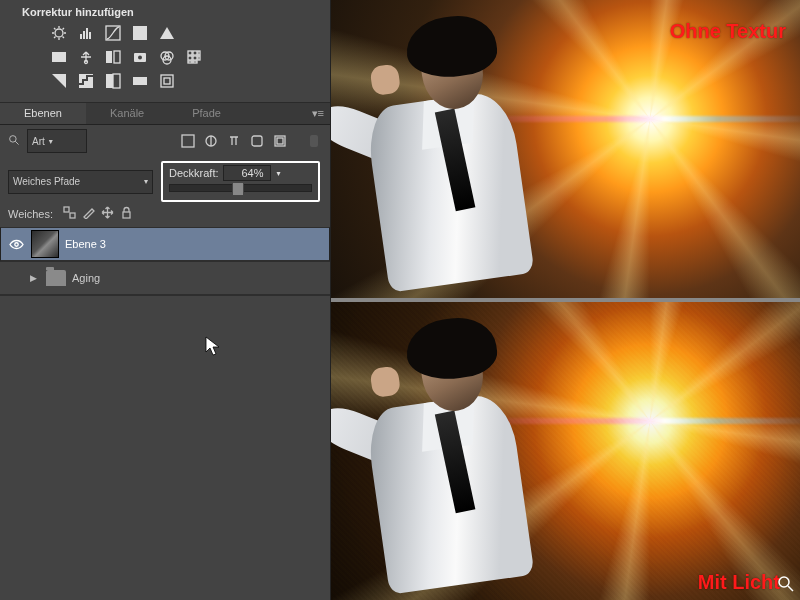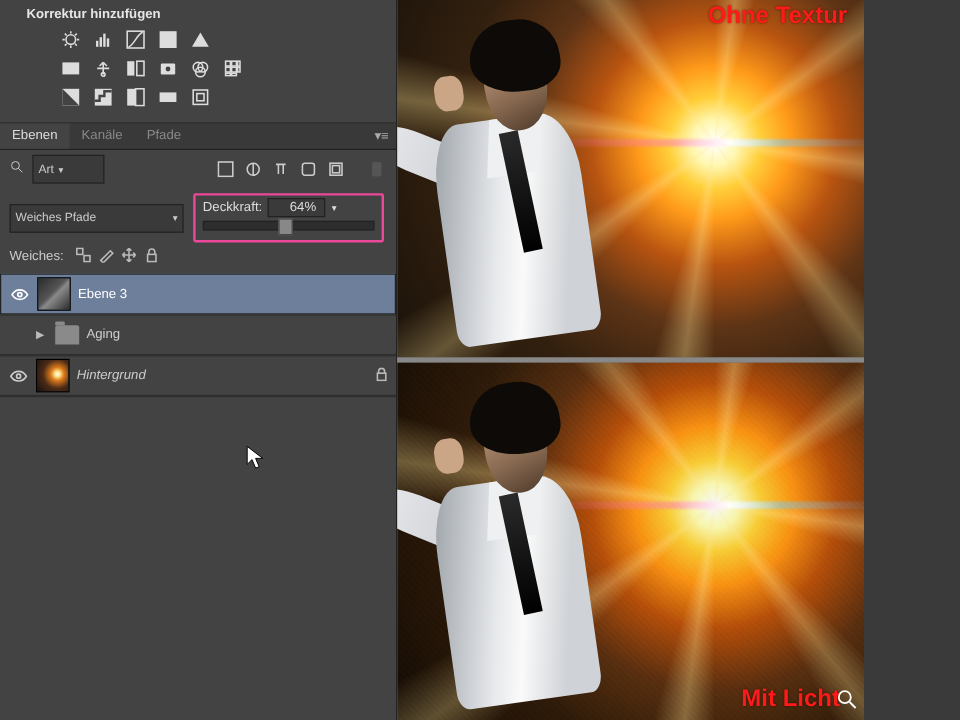--- a/index.html
+++ b/index.html
@@ -1,41 +1,41 @@
 <!DOCTYPE html>
 <html><head>
 <meta charset="utf-8">
 <style>
   html,body{margin:0;padding:0;width:800px;height:600px;overflow:hidden;background:#3a3a3a;font-family:"Segoe UI",Arial,sans-serif;font-size:11px;color:#ccc}
-  .app{display:flex;width:720px;height:600px}
+  .app{display:flex;width:800px;height:600px}
   
   .panel{width:330px;height:600px;background:#434343;display:flex;flex-direction:column;border-right:1px solid #222}
   .corr{background:#434343;padding:4px 8px 6px 8px;border-bottom:1px solid #2a2a2a}
   .corr-title{font-weight:bold;color:#e6e6e6;font-size:11px;margin:2px 0 6px 14px}
   .iconbar{display:flex;gap:9px;margin-left:42px;margin-bottom:6px}
   .iconbar span{width:18px;height:18px;display:flex;align-items:center;justify-content:center;color:#ddd;font-size:14px}
   .iconbar svg{width:16px;height:16px;fill:none;stroke:#ddd;stroke-width:1.3}
   .iconbar .fill svg{fill:#ddd;stroke:none}
   
   .tabs{display:flex;background:#393939;border-bottom:1px solid #222;font-size:11px}
-  .tab{padding:4px 10px;color:#888;cursor:default}
+  .tab{padding:4px 24px;color:#888;cursor:default}
   .tab.active{background:#434343;color:#ddd}
   .tabs-spacer{flex:1}
   .menu-icon{padding:4px 6px;color:#aaa}
   
   .tool-row1{display:flex;align-items:center;gap:6px;padding:4px 8px}
   .sel{background:#3a3a3a;border:1px solid #222;color:#ccc;padding:2px 4px;font-size:10px;height:18px;display:flex;align-items:center}
   .sel .caret{margin-left:4px;font-size:8px}
   .mini-icons{display:flex;gap:7px;margin-left:auto}
   .mini-icons span{width:16px;height:16px;display:flex;align-items:center;justify-content:center}
   .mini-icons svg{width:14px;height:14px;fill:none;stroke:#ccc;stroke-width:1.3}
   
   .blend-row{display:flex;align-items:center;padding:4px 8px 0 8px;gap:8px}
   .blend-sel{flex:0 0 135px}
-  .opac-box{position:relative;border:2px solid #ec4899;border-radius:2px;padding:2px 6px 8px 6px;flex:1;margin-right:2px}
+  .opac-box{position:relative;border:2px solid #ffffff;border-radius:2px;padding:2px 6px 8px 6px;flex:1;margin-right:2px}
   .opac-top{display:flex;align-items:center;gap:4px;font-size:11px;color:#ddd}
   .opac-val{background:#3a3a3a;border:1px solid #222;padding:1px 6px;min-width:34px;text-align:right}
   .opac-caret{font-size:8px;margin-left:2px}
   .slider{position:relative;height:6px;background:#2d2d2d;margin-top:3px;border:1px solid #222}
   .slider .thumb{position:absolute;top:-3px;width:10px;height:12px;background:#888;border:1px solid #444;transform:translateX(-50%)}
   
   .lock-row{display:flex;align-items:center;gap:6px;padding:4px 8px 6px 8px;font-size:11px}
   .lock-row .icons{display:flex;gap:6px;margin-left:4px}
   .lock-row .icons span svg{width:13px;height:13px;fill:none;stroke:#bbb;stroke-width:1.3}
   
@@ -78,21 +78,21 @@
   
   .fig{position:absolute;left:0;top:0;width:60%;height:100%;transform:rotate(-8deg) translate(-4%,2%)}
   .torso{position:absolute;left:18%;top:30%;width:52%;height:62%;background:linear-gradient(100deg,#9aa0a6 0%,#e7e9ec 40%,#fafafa 55%,#cfd2d6 80%);border-radius:20% 25% 8% 8%/30% 30% 8% 8%}
   .collar{position:absolute;left:38%;top:30%;width:18%;height:16%;background:#eef0f2;transform:skewX(-10deg)}
   .tie{position:absolute;left:44%;top:34%;width:7%;height:34%;background:linear-gradient(180deg,#2a2a2a,#000);transform:rotate(-4deg)}
   .head{position:absolute;left:40%;top:8%;width:22%;height:26%;background:linear-gradient(160deg,#c9a98b 0%,#8a6b52 60%,#4e3a2b 100%);border-radius:45% 45% 48% 48%}
   .hair{position:absolute;left:36%;top:3%;width:32%;height:20%;background:#0d0a08;border-radius:50% 50% 40% 60%/60% 60% 40% 50%}
   .arm{position:absolute;left:12%;top:22%;width:14%;height:34%;background:linear-gradient(180deg,#e5e7ea,#c9ccd0);border-radius:30%;transform:rotate(-60deg)}
   .hand{position:absolute;left:22%;top:16%;width:10%;height:10%;background:#caa586;border-radius:40%}
   .label{position:absolute;color:#ff1a1a;font-weight:600;font-size:20px;text-shadow:0 0 2px rgba(0,0,0,0.5)}
-  .label.tr{top:2px;right:14px}
+  .label.tr{top:20px;right:14px}
   .label.br{bottom:6px;right:20px}
   .zoom-cur{position:absolute;right:6px;bottom:6px}
   .zoom-cur svg{width:16px;height:16px}
 </style>
 </head>
 <body>
 
 <div class="app">
 
   <div class="panel">
@@ -310,34 +310,20 @@
           </span>
         <div class="thumb-img thumb-tex"></div>
         <span class="lname">Ebene 3</span>
       </div>
       <div class="layer">
         <span class="eye" style="opacity:.15"></span>
         <span class="arrow">▶</span>
         <div class="folder"></div>
         <span class="lname">Aging</span>
       </div>
-      <div class="layer">
-        <span class="eye">
-            <svg viewBox="0 0 15 15">
-              <path d="M1 7.5s2.5-4 6.5-4 6.5 4 6.5 4-2.5 4-6.5 4S1 7.5 1 7.5z"></path>
-              <circle cx="7.5" cy="7.5" r="1.7"></circle>
-            </svg>
-          </span>
-        <div class="thumb-img thumb-bg"></div>
-        <span class="lname" style="font-style:italic">Hintergrund</span>
-        <span class="lock-ic"><svg viewBox="0 0 12 12">
-              <rect x="2.5" y="5" width="7" height="6"></rect>
-              <path d="M3.5 5V3.5a2.5 2.5 0 015 0V5"></path>
-            </svg></span>
-      </div>
     </div>
 
     <div class="empty">
       <span class="cursor"><svg viewBox="0 0 16 20">
             <path d="M1 1l0 15 4-4 3 7 3-1-3-7 6 0z" fill="#fff" stroke="#000" stroke-width="0.8"></path>
           </svg></span>
     </div>
   </div>
 
   <div class="right">

